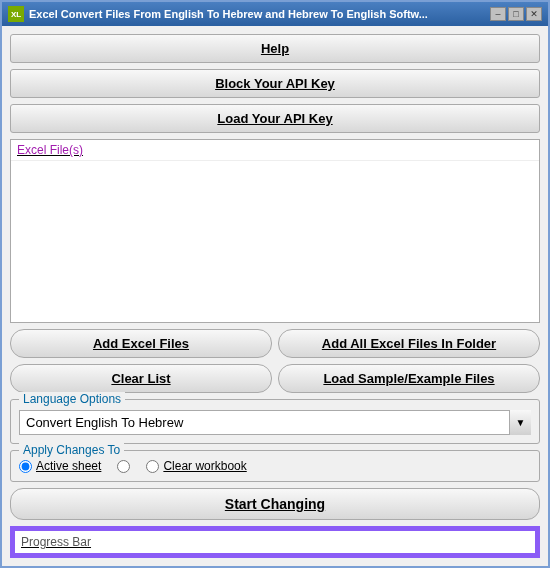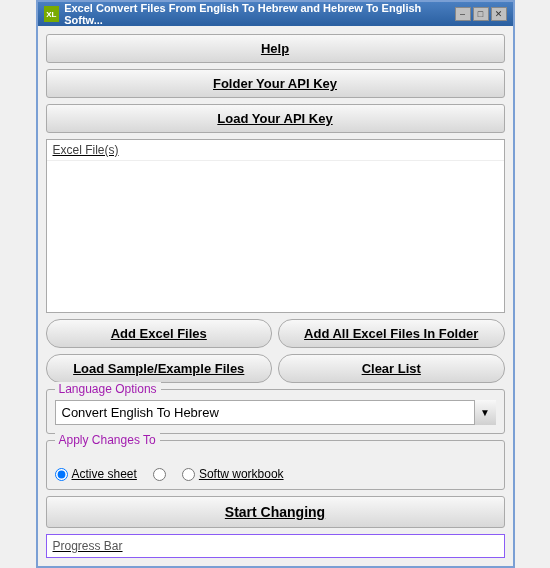--- a/index.html
+++ b/index.html
@@ -12,21 +12,21 @@
       font-family: Arial, sans-serif;
       font-size: 13px;
       background: #f0f0f0;
       display: flex;
       justify-content: center;
       align-items: center;
       min-height: 100vh;
     }
 
     .window {
-      width: 479px;
+      width: 550px;
       height: 568px;
       background: #f0f0f0;
       border: 2px solid #7a9fd4;
       display: flex;
       flex-direction: column;
     }
 
     .titlebar {
       background: linear-gradient(to bottom, #4a7fc1, #2a5fa0);
       color: white;
@@ -103,21 +103,21 @@
       border: 1px solid #aaa;
       background: white;
       flex: 1;
       min-height: 150px;
       position: relative;
     }
 
     .file-list-header {
       padding: 3px 6px;
       font-size: 12px;
-      color: #404040;
+      color: #a21caf;
       border-bottom: 1px solid #eee;
     }
 
     .file-list-body {
       height: calc(100% - 22px);
       background: white;
     }
 
     .btn-row {
       display: flex;
@@ -143,21 +143,21 @@
       position: relative;
     }
 
     .group-box-legend {
       position: absolute;
       top: -8px;
       left: 8px;
       background: #f0f0f0;
       padding: 0 4px;
       font-size: 12px;
-      color: #a21caf;
+      color: #0369a1;
     }
 
     .dropdown-wrapper {
       position: relative;
       width: 100%;
       margin-top: 4px;
     }
 
     .dropdown {
       width: 100%;
@@ -181,52 +181,52 @@
       display: flex;
       align-items: center;
       justify-content: center;
       pointer-events: none;
       font-size: 10px;
     }
 
     .apply-changes-group {
       border: 1px solid #aaa;
       border-radius: 3px;
-      padding: 22px 8px 8px 8px;
+      padding: 4px 8px 8px 8px;
       position: relative;
     }
 
     .radio-row {
       display: flex;
       align-items: flex-end;
       gap: 16px;
       margin-top: 4px;
     }
 
     .radio-item {
       display: flex;
       align-items: center;
       gap: 4px;
       font-size: 12px;
     }
 
     .progress-bar-box {
-      border: 1px solid #8b5cf6;
+      border: 5px solid #8b5cf6;
       background: white;
       padding: 4px 6px;
       font-size: 12px;
       color: #555;
       min-height: 24px;
     }
 
     .start-btn {
       padding: 7px 10px;
       background: linear-gradient(to bottom, #f8f8f8, #d8d8d8);
       border: 1px solid #aaa;
-      border-radius: 3px;
+      border-radius: 13px;
       cursor: pointer;
       font-weight: bold;
       font-size: 14px;
       text-align: center;
       width: 100%;
     }
   </style>
 </head>
 <body>
 
@@ -243,37 +243,37 @@
       <div class="titlebar-btn">–</div>
       <div class="titlebar-btn">□</div>
       <div class="titlebar-btn">✕</div>
     </div>
   </div>
 
   <div class="content">
 
     <button class="btn">Help</button>
 
-    <button class="btn">Folder Your API Key</button>
+    <button class="btn">Block Your API Key</button>
 
     <button class="btn">Load Your API Key</button>
 
     <div class="file-list-container">
       <div class="file-list-header">Excel File(s)</div>
       <div class="file-list-body"></div>
     </div>
 
     <div class="btn-row">
       <button class="btn-half">Add Excel Files</button>
       <button class="btn-half">Add All Excel Files In Folder</button>
     </div>
 
     <div class="btn-row">
+      <button class="btn-half">Clear List</button>
       <button class="btn-half">Load Sample/Example Files</button>
-      <button class="btn-half">Clear List</button>
     </div>
 
     <div class="group-box">
       <span class="group-box-legend">Language Options</span>
       <div class="dropdown-wrapper">
         <select class="dropdown">
           <option>Convert English To Hebrew</option>
           <option>Convert Hebrew To English</option>
         </select>
         <div class="dropdown-arrow">▼</div>
@@ -285,21 +285,21 @@
       <div class="radio-row">
         <label class="radio-item">
           <input type="radio" name="apply_to" checked="" style="">
           <span>Active sheet</span>
         </label>
         <label class="radio-item">
           <input type="radio" name="apply_to" style="">
         </label>
         <label class="radio-item">
           <input type="radio" name="apply_to" style="">
-          <span>Softw workbook</span>
+          <span>Clear workbook</span>
         </label>
       </div>
     </div>
 
     <button class="start-btn">Start Changing</button>
 
     <div class="progress-bar-box">Progress Bar</div>
   </div>
 </div>
 

